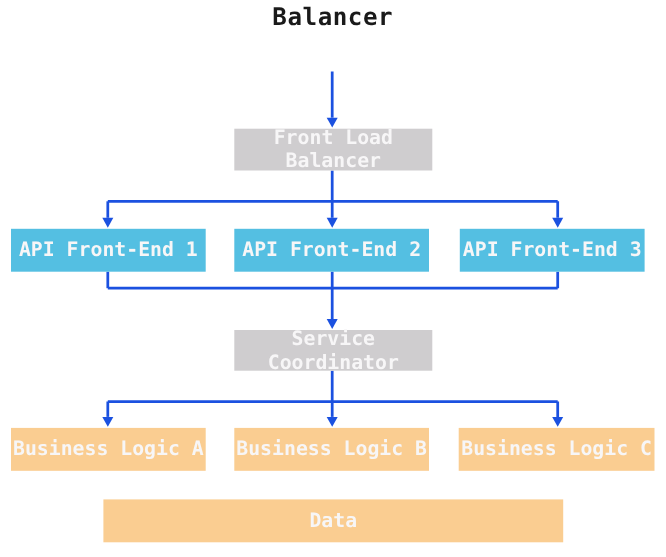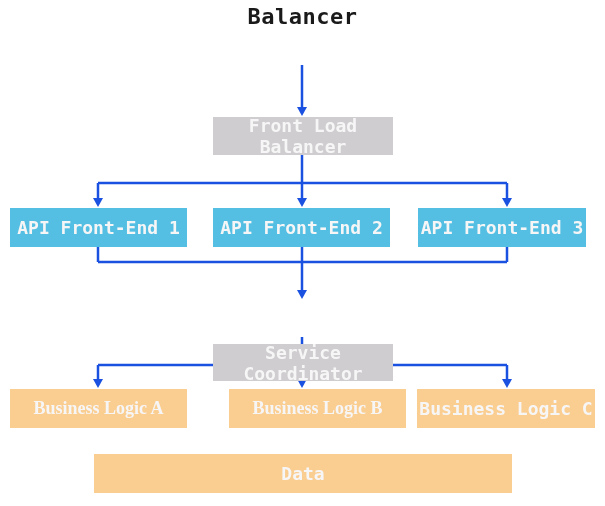--- a/index.html
+++ b/index.html
@@ -55,23 +55,23 @@
   }
   .node.gray   { background: var(--node-gray, #cfcdcf); }
   .node.blue   { background: var(--node-blue, #54bfe2); }
   .node.orange { background: var(--node-orange, #facd91); }
 
   
   .n-flb  { left: 213px; top: 117px; width: 180px; height: 38px; }
   .n-api1 { left:  10px; top: 208px; width: 177px; height: 39px; }
   .n-api2 { left: 213px; top: 208px; width: 177px; height: 39px; }
   .n-api3 { left: 418px; top: 208px; width: 168px; height: 39px; }
-  .n-sc   { left: 213px; top: 300px; width: 180px; height: 37px; margin-top: 44px; }
-  .n-bla  { left:  10px; top: 389px; width: 177px; height: 39px; font-family: Liberation Serif, serif; }
-  .n-blb  { left: 229px; top: 389px; width: 177px; height: 39px; font-family: Liberation Serif, serif; }
+  .n-sc   { left: 213px; top: 300px; width: 180px; height: 37px; }
+  .n-bla  { left:  10px; top: 389px; width: 177px; height: 39px; }
+  .n-blb  { left: 213px; top: 389px; width: 177px; height: 39px; }
   .n-blc  { left: 417px; top: 389px; width: 178px; height: 39px; }
   .n-data { left:  94px; top: 454px; width: 418px; height: 39px; }
 </style>
 </head>
 <body>
 
 <div class="canvas">
 
   <h1 class="title">Balancer</h1>
 

